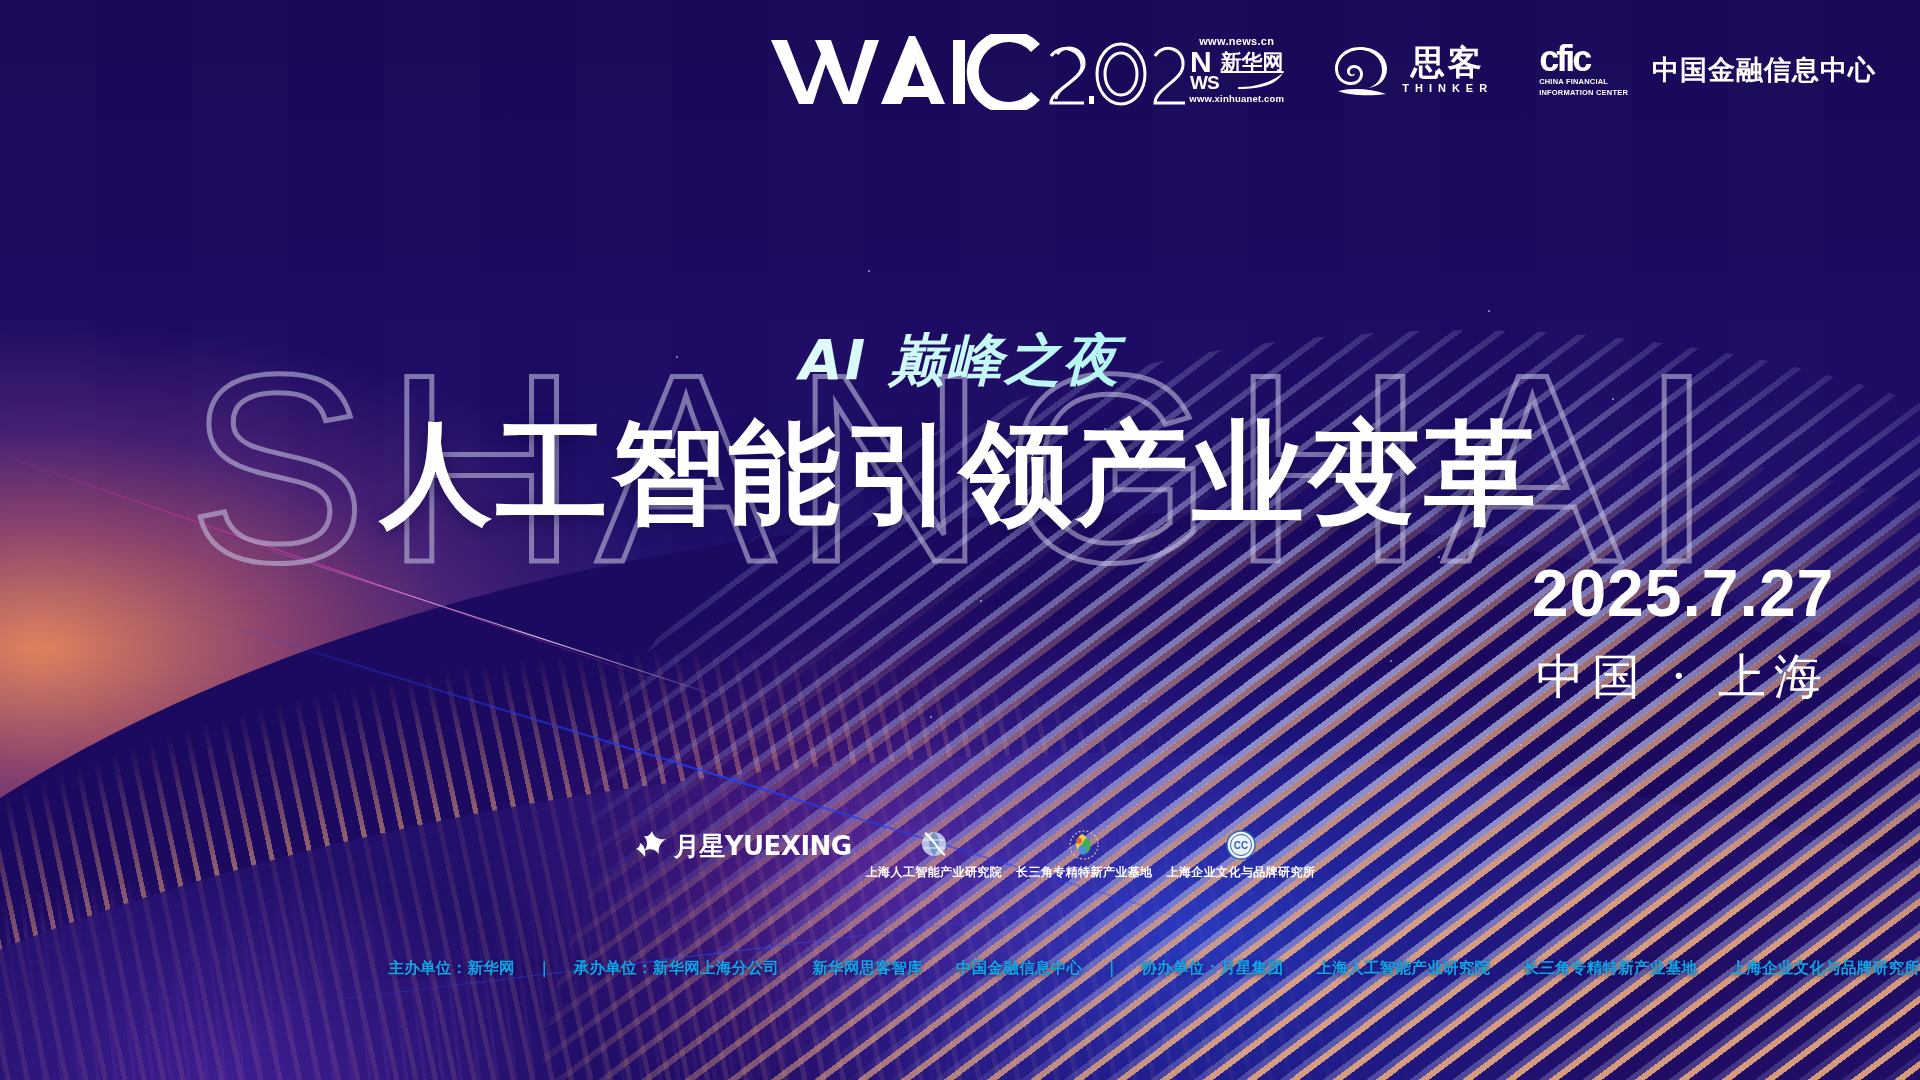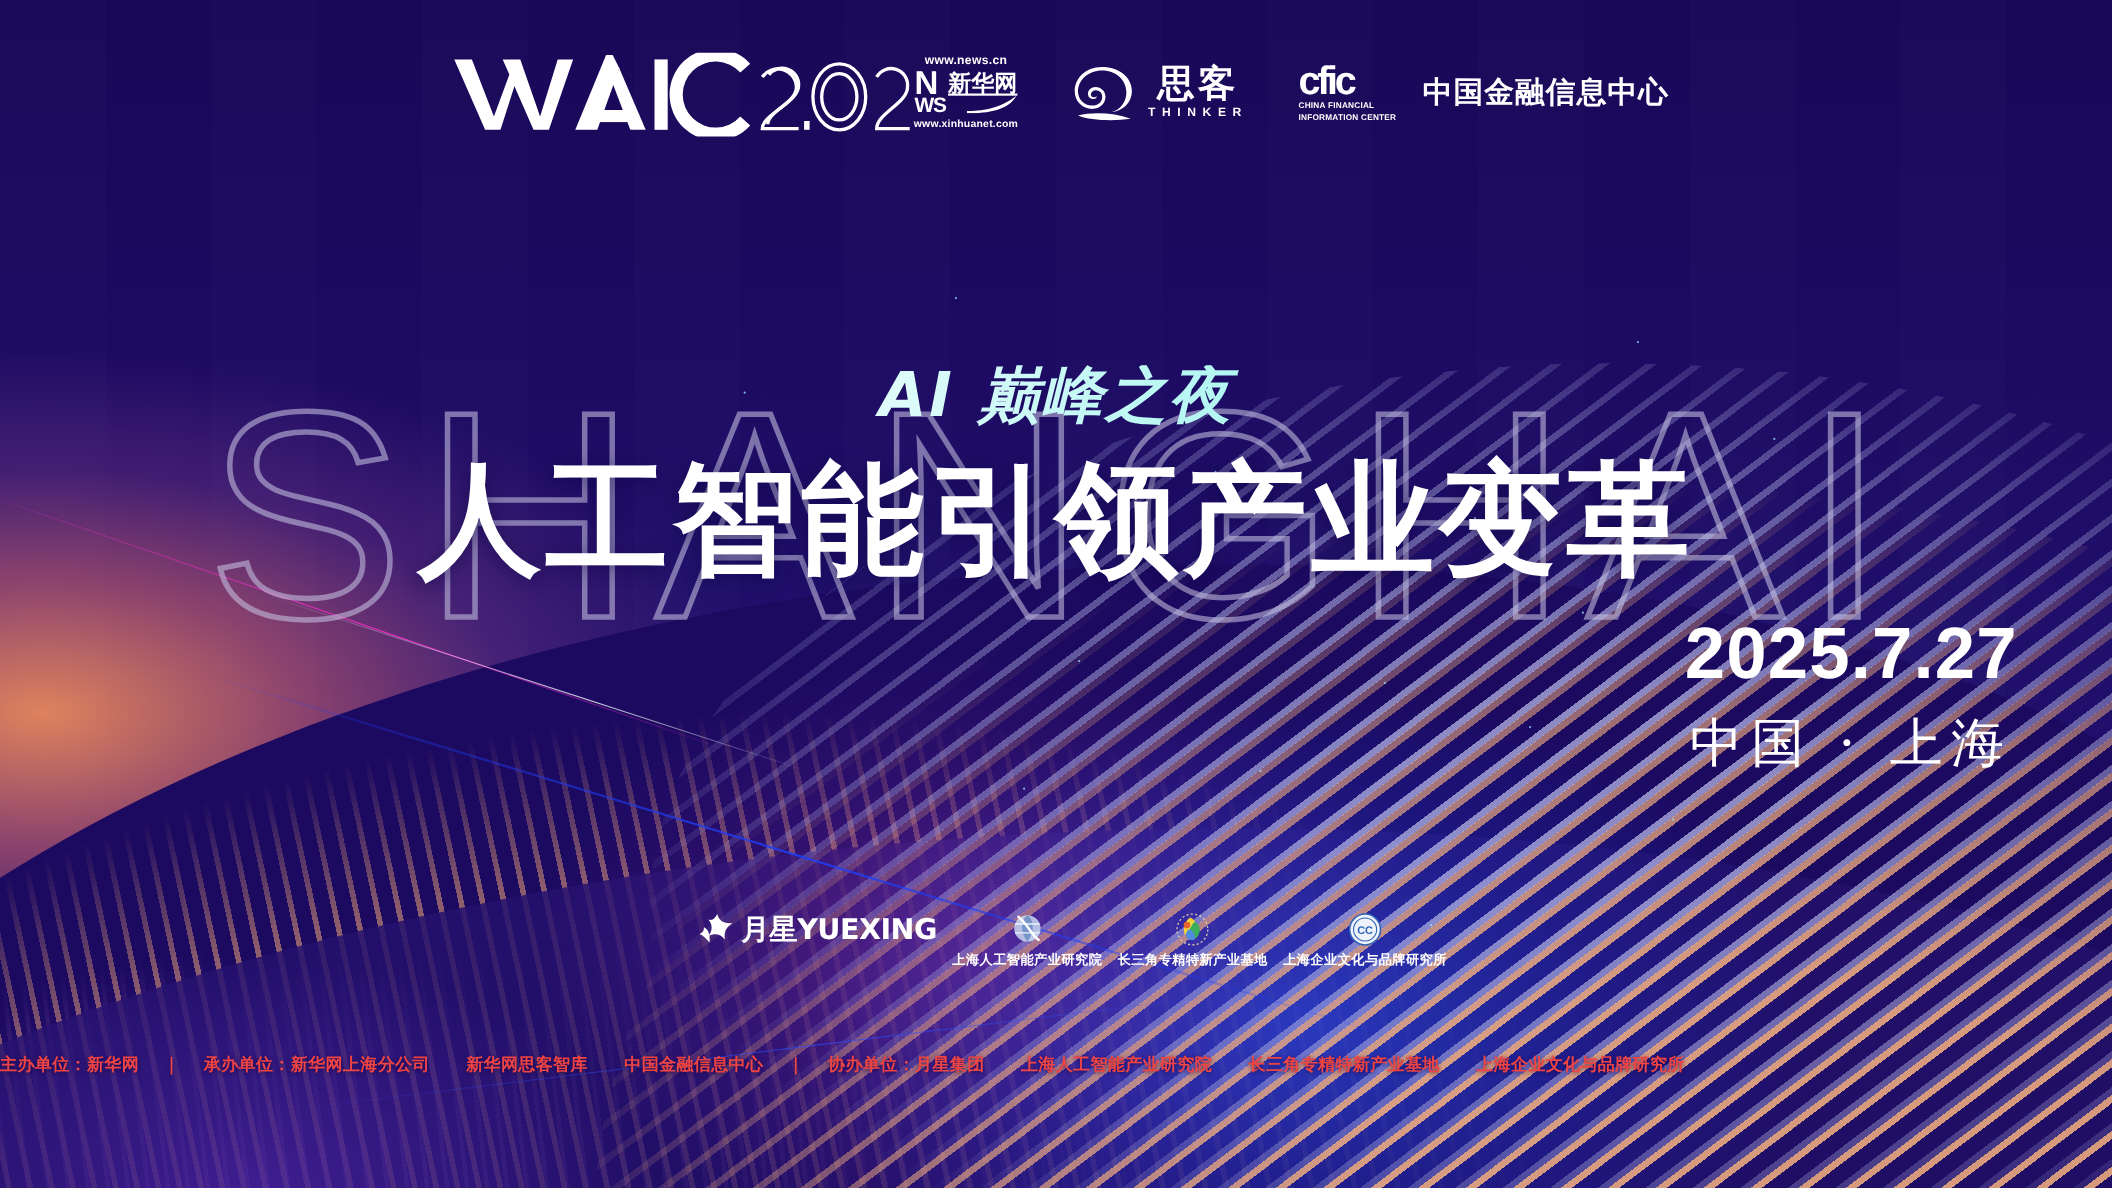--- a/index.html
+++ b/index.html
@@ -144,22 +144,22 @@
     color:transparent;
     -webkit-text-stroke:5px rgba(198,196,226,0.62);
     white-space:nowrap;
     line-height:1;
     opacity:.92;
   }
 
   
   .header{
     position:absolute; left:0; right:0; top:0; height:140px;
-    display:flex; align-items:flex-start; justify-content:center;
-    padding:48px 44px 0 52px;
+    display:flex; align-items:flex-start; justify-content:flex-end;
+    padding:34px 44px 0 52px;
   }
   .waic-logo{
     display:flex; align-items:center; height:76px;
   }
   .waic-logo svg{ display:block; }
 
   .logo-row{ display:flex; align-items:center; gap:46px; padding-top:2px; }
   .logo-item{ display:flex; align-items:center; }
 
   
@@ -245,22 +245,22 @@
     white-space:nowrap;
   }
   .sponsor-mark{ margin-bottom:5px; }
   .yuexing{ display:flex; align-items:center; gap:5px; }
   .yuexing-text{ font-size:26px; font-weight:800; color:#fff; letter-spacing:-.5px;
                  font-family:"DejaVu Sans","Liberation Sans",sans-serif; line-height:1; }
 
   
   .footer{
     position:absolute; left:0; right:0; top:958px;
-    text-align:left;
-    font-size:15.5px; font-weight:800; color:#ef4444;
+    text-align:right;
+    font-size:15.5px; font-weight:800; color:#0ea5e9;
     letter-spacing:.3px;
     font-family:"DejaVu Sans","Liberation Sans",sans-serif;
     text-shadow:0 1px 4px rgba(20,0,60,.7);
     white-space:nowrap;
   }
   .footer .sep{ padding:0 16px; font-weight:600; }
   .footer .gap{ padding:0 8px; }
 </style>
 </head>
 <body>

